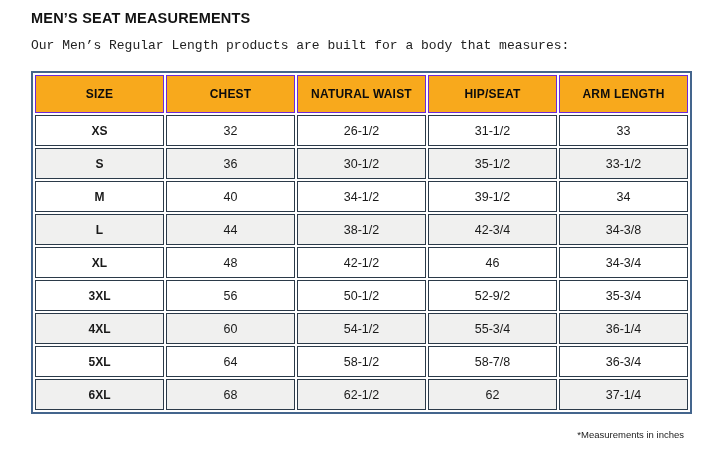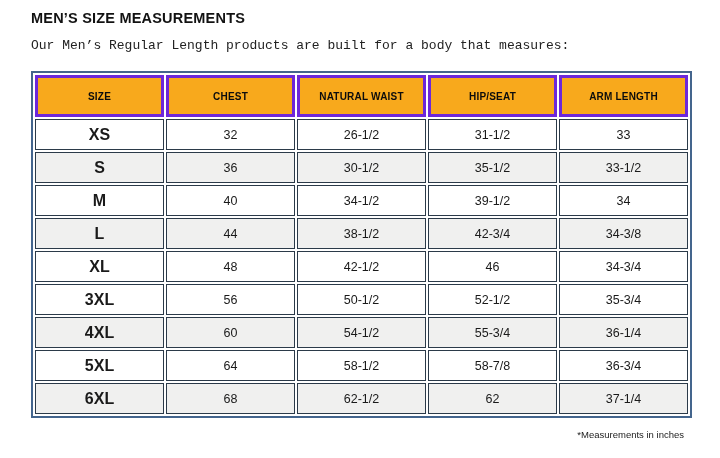--- a/index.html
+++ b/index.html
@@ -42,58 +42,58 @@
   }
   table.size-table {
     width: 100%;
     table-layout: fixed;
     border-collapse: separate;
     border-spacing: 2px;
   }
   table.size-table th {
     height: 34px;
     background: #f8a91c;
-    border: 3px solid #6d28d9;
-    font-size: 10px;
+    border: 1px solid #6d28d9;
+    font-size: 12px;
     font-weight: bold;
     letter-spacing: 0.2px;
     color: #0d0d0d;
     text-align: center;
     vertical-align: middle;
   }
   table.size-table td {
     height: 27px;
     border: 1px solid #2b3a49;
     background: #ffffff;
     font-size: 12.5px;
     color: #1a1a1a;
     text-align: center;
     vertical-align: middle;
   }
   table.size-table tr.alt td {
     background: #f0f0ef;
   }
   table.size-table td.size-col {
     font-weight: bold;
-    font-size: 16px;
+    font-size: 12px;
   }
   .footnote {
     position: absolute;
     right: 36px;
     top: 429px;
     font-size: 9.5px;
     color: #222222;
   }
 </style>
 </head>
 <body>
 
 <div class="page">
 
-  <div class="title">MEN’S SIZE MEASUREMENTS</div>
+  <div class="title">MEN’S SEAT MEASUREMENTS</div>
 
   <div class="subtitle">Our Men’s Regular Length products are built for a body that measures:</div>
 
   <div class="table-wrap">
     <table class="size-table">
       <thead>
         <tr id="header-row">
             <th>SIZE</th>
             <th>CHEST</th>
             <th>NATURAL WAIST</th>
@@ -134,21 +134,21 @@
             <td class="size-col">XL</td>
             <td>48</td>
             <td>42-1/2</td>
             <td>46</td>
             <td>34-3/4</td>
           </tr>
           <tr>
             <td class="size-col">3XL</td>
             <td>56</td>
             <td>50-1/2</td>
-            <td>52-1/2</td>
+            <td>52-9/2</td>
             <td>35-3/4</td>
           </tr>
           <tr class="alt">
             <td class="size-col">4XL</td>
             <td>60</td>
             <td>54-1/2</td>
             <td>55-3/4</td>
             <td>36-1/4</td>
           </tr>
           <tr>

